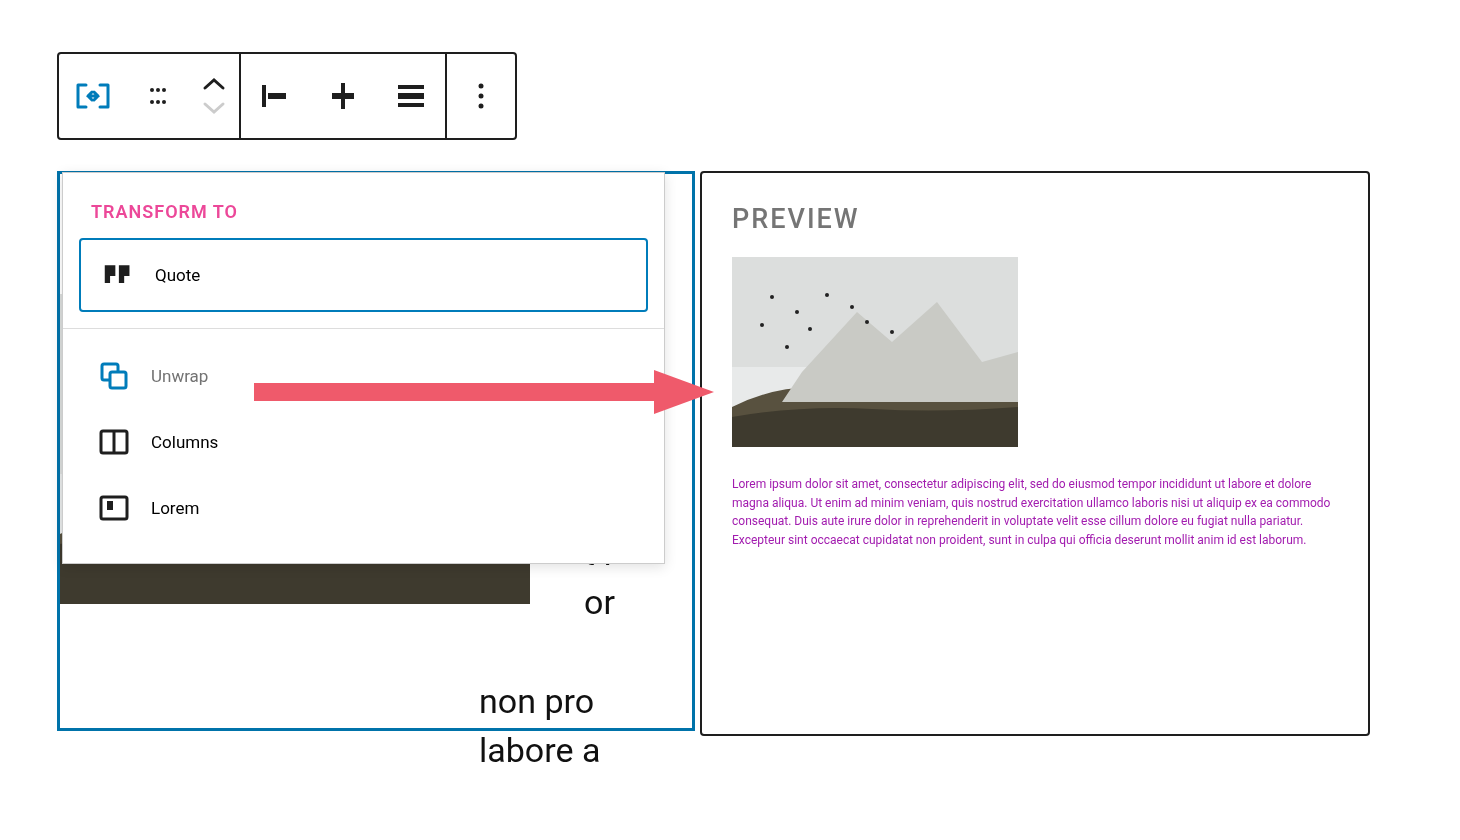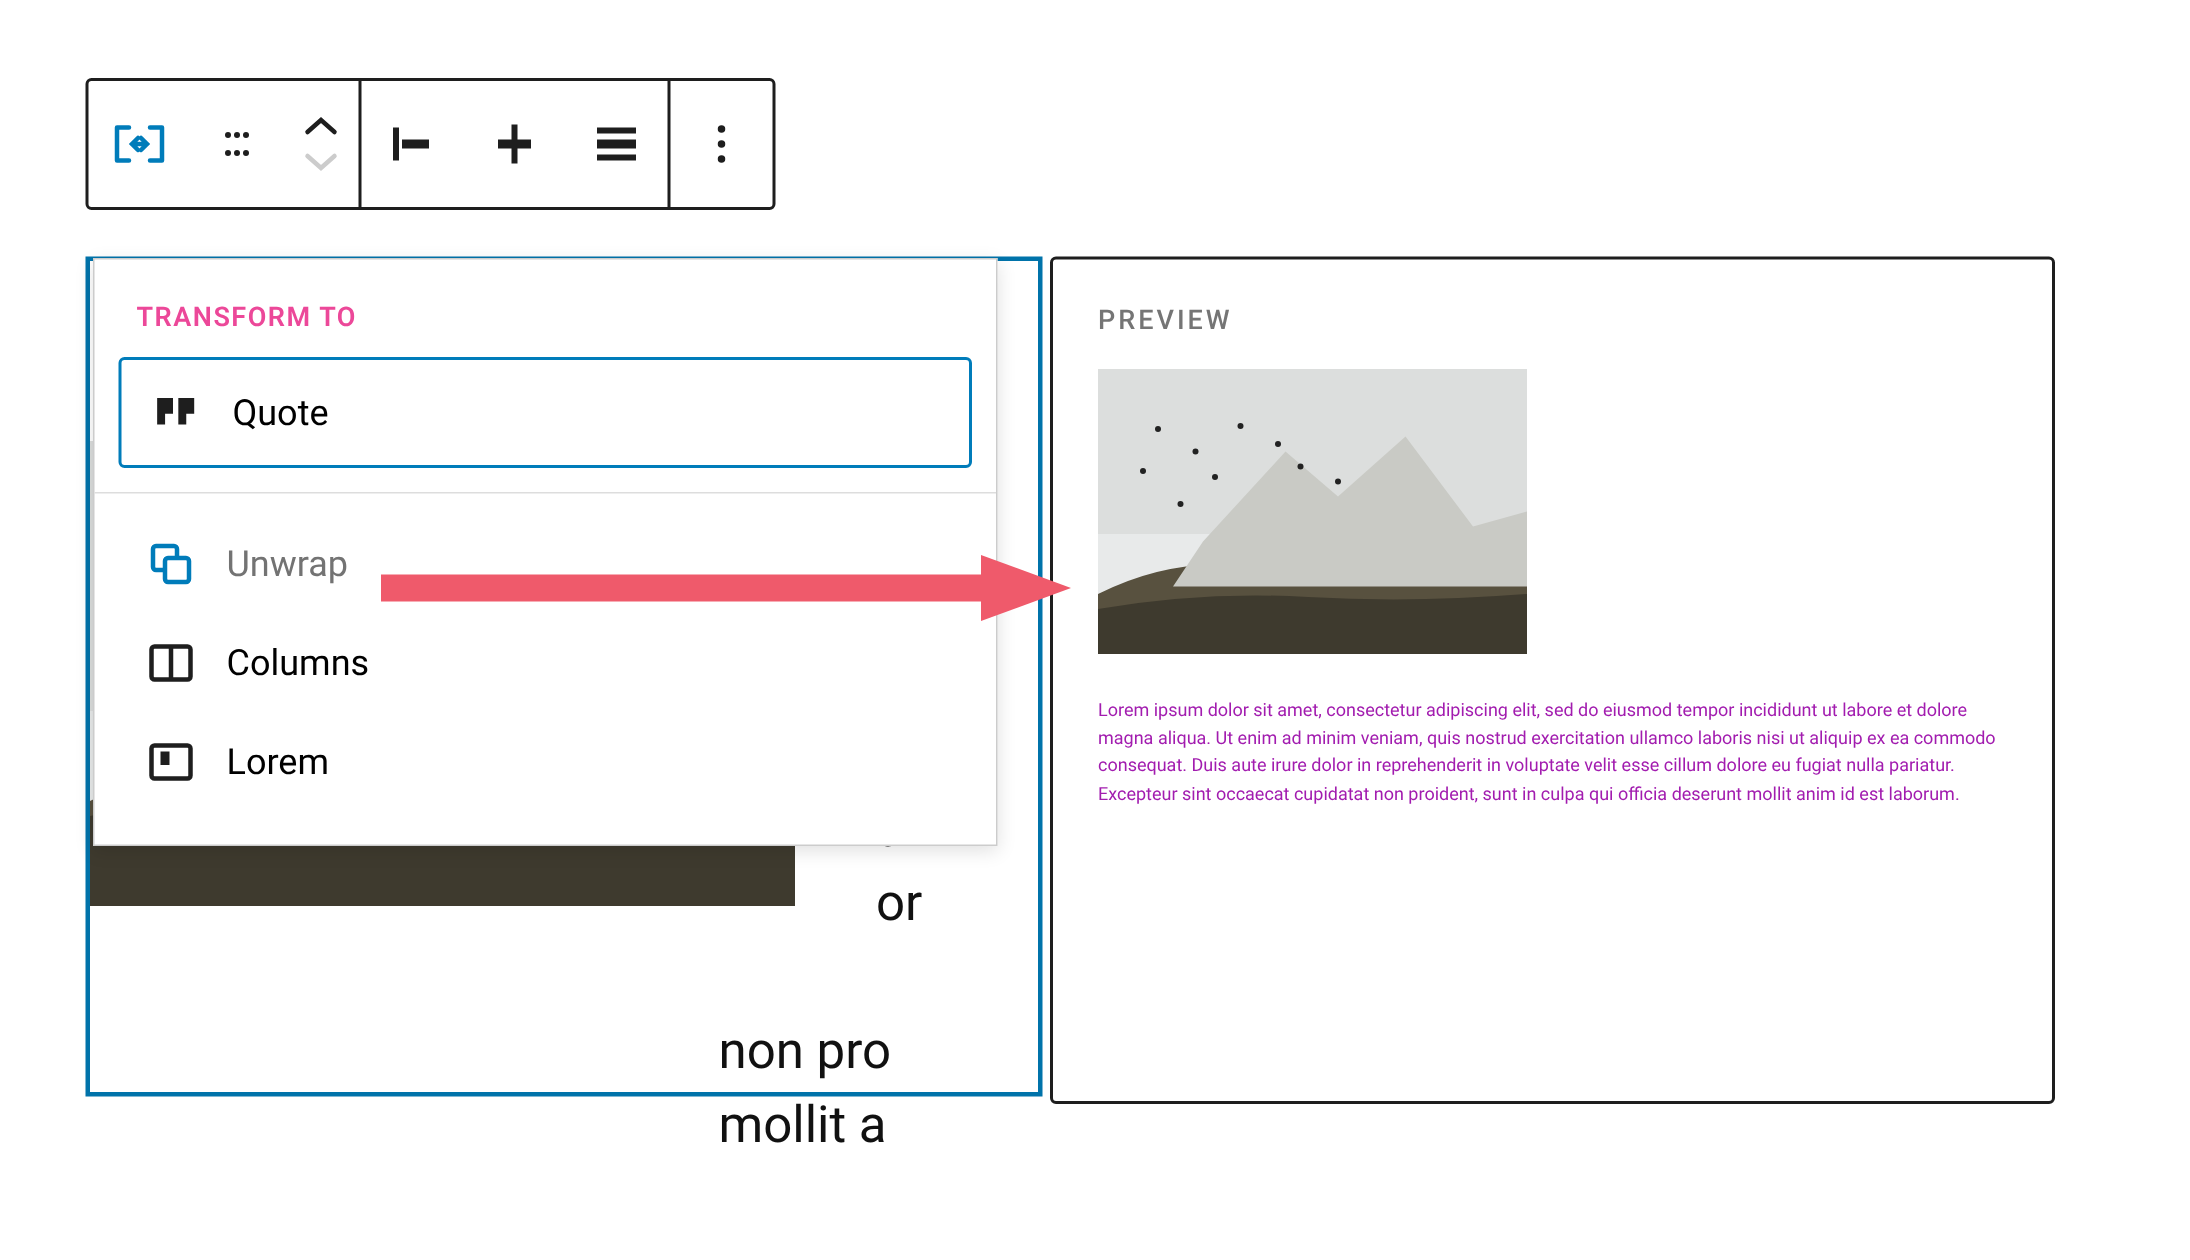--- a/index.html
+++ b/index.html
@@ -92,21 +92,21 @@
     text-transform: uppercase;
   }
   .popover-section {
     padding: 0 16px 16px 16px;
     border-bottom: 1px solid #ddd;
   }
   .transform-item {
     display: flex;
     align-items: center;
     gap: 22px;
-    font-size: 24px;
+    font-size: 17px;
     padding: 20px 22px;
     border-radius: 4px;
   }
   .transform-item.selected {
     border: 2px solid #007cba;
   }
   .transform-list {
     padding: 14px 14px 22px 14px;
   }
   .transform-list .transform-item { padding: 18px 22px; }
@@ -132,21 +132,21 @@
     width: 670px;
     height: 565px;
     background: #fff;
     border: 2px solid #1e1e1e;
     border-radius: 4px;
     padding: 30px;
     z-index: 4;
   }
   .preview-title {
     color: #757575;
-    font-size: 18px;
+    font-size: 27px;
     letter-spacing: 2px;
     font-weight: 500;
     margin-bottom: 22px;
   }
   .preview-img {
     width: 286px;
     height: 190px;
     margin-bottom: 28px;
   }
   .preview-text {
@@ -244,21 +244,21 @@
     <span>sci</span><br>
     <span>du</span><br>
     <span>a</span><br>
     <span>str</span><br>
     <span>o</span><br>
     <span>equ</span><br>
     <span>t i</span><br>
     <span>or</span><br>
     <br>
     <span style="margin-left:-105px; display:inline-block">non pro</span><br>
-    <span style="margin-left:-105px; display:inline-block">mollit a</span>
+    <span style="margin-left:-105px; display:inline-block">labore a</span>
   </div>
 </div>
 
 <div class="popover">
   <div class="popover-header">TRANSFORM TO</div>
   <div class="popover-section">
     <div class="transform-item selected">
       <span class="icon">
         <svg width="34" height="26" viewBox="0 0 34 26">
             <path d="M2 2 L14 2 L14 14 L8 14 L8 22 L2 22 Z M18 2 L30 2 L30 14 L24 14 L24 22 L18 22 Z" fill="#1e1e1e"></path>

